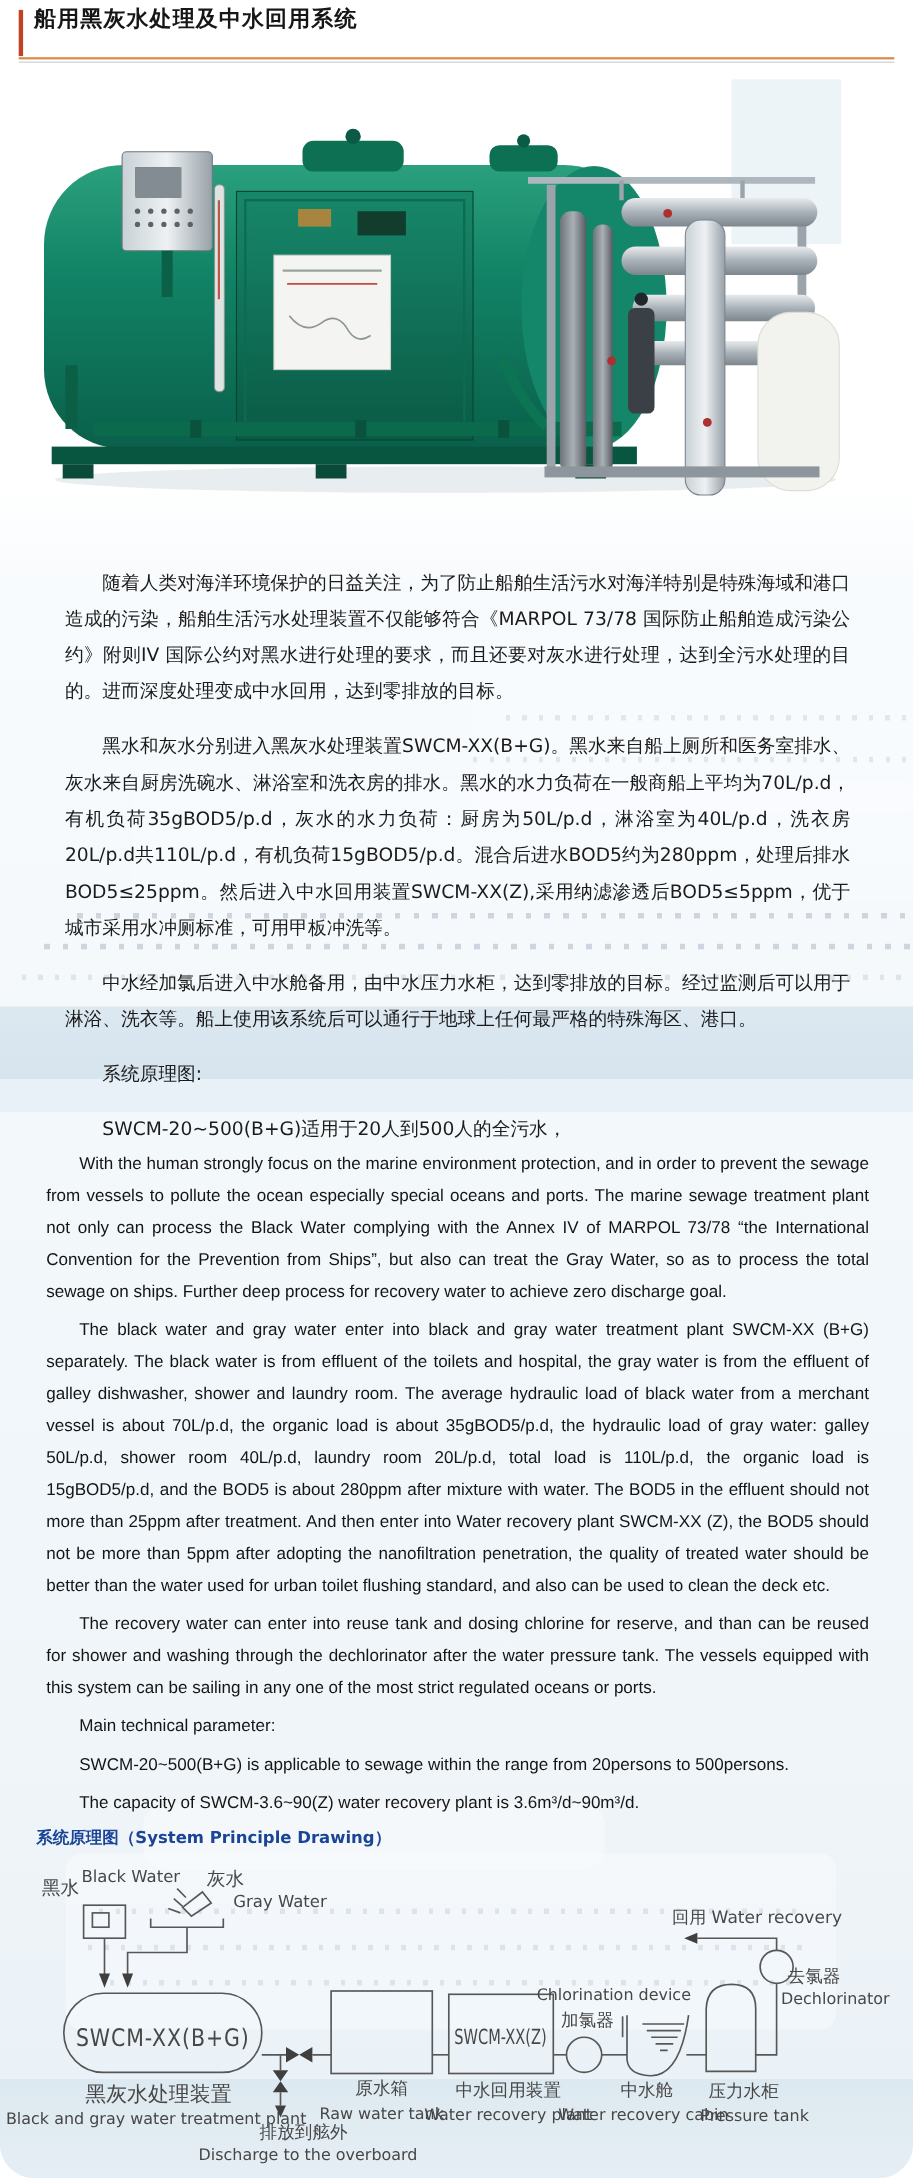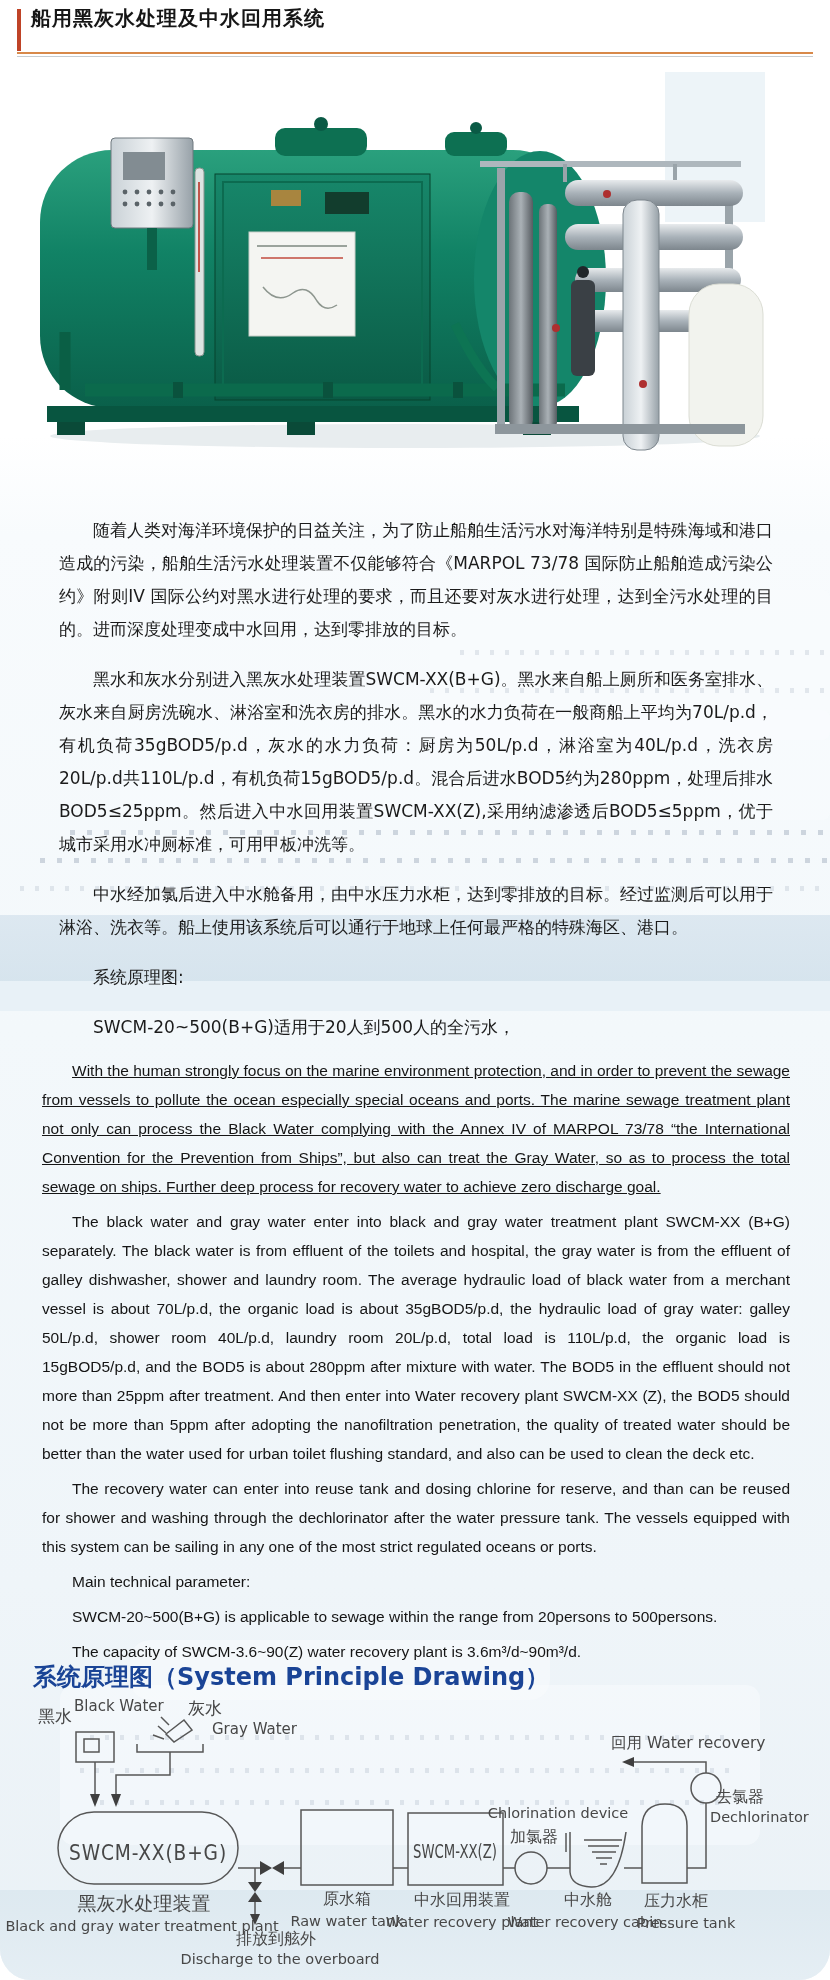--- a/index.html
+++ b/index.html
@@ -23,23 +23,23 @@
   .dotrow{position:absolute;height:5px;background:repeating-linear-gradient(90deg,rgba(62,84,116,.22) 0 5px,transparent 5px 17px);}
   .dotrow.light{background:repeating-linear-gradient(90deg,rgba(62,84,116,.12) 0 4px,transparent 4px 15px);}
   .hull-band{position:absolute;left:0;width:830px;background:linear-gradient(180deg,#d7e4ee,#cfdfea);opacity:.8;}
   .hull-band2{position:absolute;left:0;width:830px;background:#e7f0f6;opacity:.9;}
   .sea{position:absolute;left:0;width:830px;background:linear-gradient(180deg,#dde9f0,#e5eef4);}
   
   .zh{position:absolute;left:42px;top:497px;width:748px;}
   .zh p{margin:17px;text-indent:2em;font-size:17px;line-height:33px;text-align:justify;color:#1b1b1b;font-family:"DejaVu Sans","Liberation Sans",sans-serif;}
   .en{position:absolute;left:42px;top:1040px;width:748px;}
   .en p{margin:6px 0 0;text-indent:30px;font-size:15.5px;line-height:29px;text-align:justify;color:#151515;}
-  .en p.first{margin-top:16px;text-decoration:underline;}
-  
-  .drawing-heading{position:absolute;left:33px;top:1661px;margin:0;font-size:24px;font-weight:bold;color:#1a4496;font-family:"DejaVu Sans","Liberation Sans",sans-serif;}
+  .en p.first{margin-top:4px;}
+  
+  .drawing-heading{position:absolute;left:33px;top:1661px;margin:0;font-size:15px;font-weight:bold;color:#1a4496;font-family:"DejaVu Sans","Liberation Sans",sans-serif;}
   .diagram{position:absolute;left:0;top:1690px;}
   .diagram text{fill:#474747;font-family:"DejaVu Sans","Liberation Sans",sans-serif;}
   .diagram .shape{fill:none;stroke:#575757;stroke-width:1.5;}
   .diagram .arrow{fill:#3f3f3f;stroke:none;}
 </style>
 </head>
 <body>
 
 <div class="page">
 

